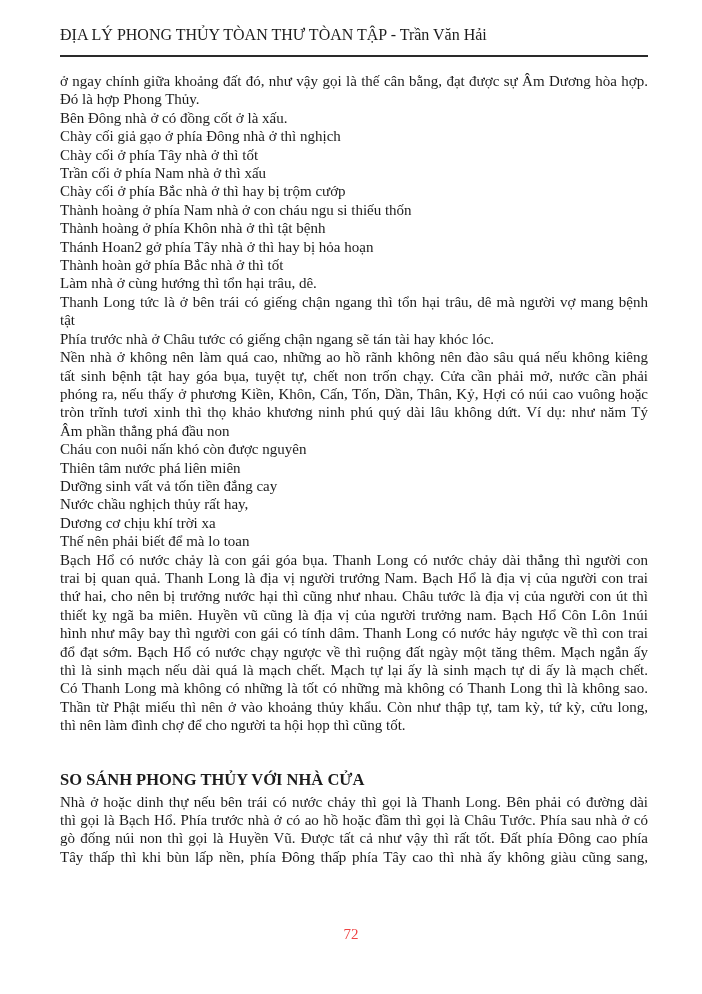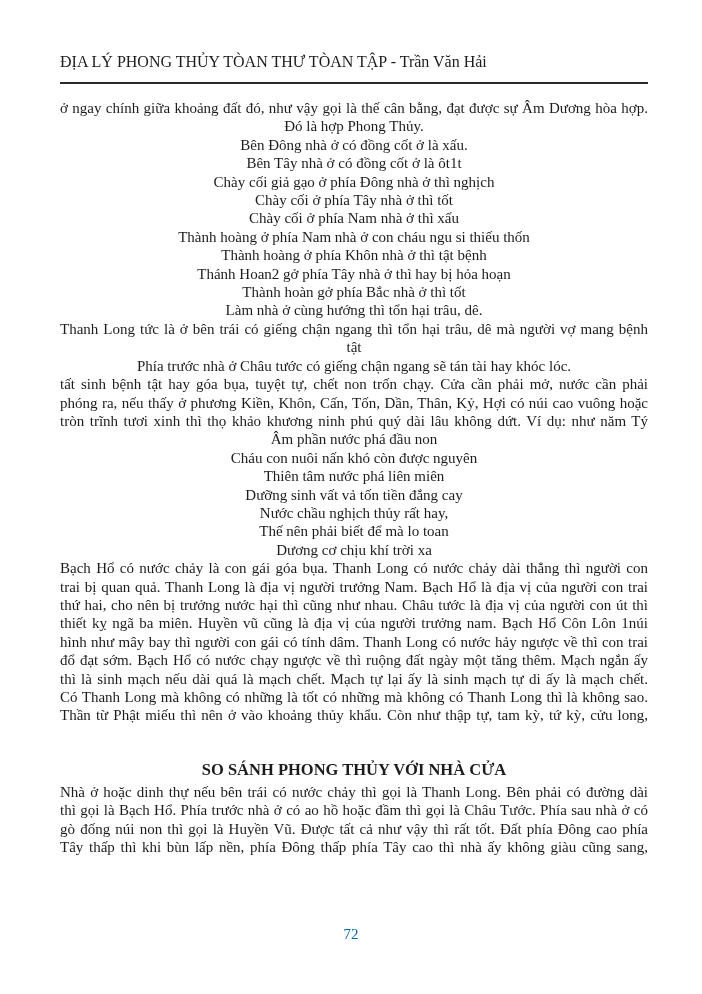--- a/index.html
+++ b/index.html
@@ -7,105 +7,107 @@
     padding: 0;
     background: #e8e8e8;
   }
   .page {
     position: relative;
     width: 702px;
     height: 994px;
     margin: 0 auto;
     background: #ffffff;
     box-sizing: border-box;
-    padding: 52px 54px 0 60px;
+    padding: 25px 54px 0 60px;
     font-family: "Liberation Serif", "DejaVu Serif", serif;
     color: #1c1c1c;
     overflow: hidden;
   }
   .header {
     font-size: 16px;
     line-height: 20px;
     padding-bottom: 10px;
     border-bottom: 2px solid #2a2a2a;
     white-space: nowrap;
   }
   .body {
     margin-top: 15px;
   }
   .line {
     font-size: 15px;
     line-height: 18.4px;
     min-height: 18.4px;
-    text-align: center;
+    text-align: left;
   }
   .line.justify {
     text-align: justify;
     text-align-last: justify;
   }
   .line.heading {
     font-weight: 700;
     font-size: 16.5px;
     line-height: 21px;
     margin-top: 34px;
     margin-bottom: 3px;
   }
   .footer {
     position: absolute;
     left: 0;
     top: 926px;
     width: 100%;
     text-align: center;
     font-size: 15px;
-    color: #0369a1;
+    color: #ef4444;
   }
 </style>
 </head>
 <body>
 
 <div class="page">
   <div class="header">
     <span>ĐỊA LÝ PHONG THỦY TÒAN THƯ  TÒAN TẬP -  Trần Văn Hải</span>
   </div>
 
   <div class="body">
       <div class="line justify">ở ngay chính giữa khoảng đất đó, như vậy gọi là thế cân bằng, đạt được sự Âm Dương hòa hợp.</div>
       <div class="line left">Đó là hợp Phong Thủy.</div>
       <div class="line left">Bên Đông nhà ở có đồng cốt ở là xấu.</div>
-      <div class="line left">Bên Tây nhà ở có đồng cốt ở là ôt1t</div>
       <div class="line left">Chày cối giả gạo ở phía Đông nhà ở thì nghịch</div>
       <div class="line left">Chày cối ở phía Tây nhà ở thì tốt</div>
-      <div class="line left">Chày cối ở phía Nam nhà ở thì xấu</div>
+      <div class="line left">Trần cối ở phía Nam nhà ở thì xấu</div>
+      <div class="line left">Chày cối ở phía Bắc nhà ở thì hay bị trộm cướp</div>
       <div class="line left">Thành hoàng ở phía Nam nhà ở con cháu ngu si thiếu thốn</div>
       <div class="line left">Thành hoàng ở phía Khôn nhà ở thì tật bệnh</div>
       <div class="line left">Thánh Hoan2 gở phía Tây nhà ở thì hay bị hỏa hoạn</div>
       <div class="line left">Thành hoàn gở phía Bắc nhà ở thì tốt</div>
       <div class="line left">Làm nhà ở cùng hướng thì tổn hại trâu, dê.</div>
       <div class="line justify">Thanh Long tức là ở bên trái có giếng chận ngang thì tổn hại trâu, dê mà người vợ mang bệnh</div>
       <div class="line left">tật</div>
       <div class="line left">Phía trước nhà ở Châu tước có giếng chận ngang sẽ tán tài hay khóc lóc.</div>
+      <div class="line justify">Nền nhà ở không nên làm quá cao, những ao hồ rãnh không nên đào sâu quá nếu không kiêng</div>
       <div class="line justify">tất sinh bệnh tật hay góa bụa, tuyệt tự, chết non trốn chạy. Cửa cần phải mở, nước cần phải</div>
       <div class="line justify">phóng ra, nếu thấy ở phương Kiền, Khôn, Cấn, Tốn, Dần, Thân, Kỷ, Hợi có núi cao vuông hoặc</div>
       <div class="line justify">tròn trĩnh tươi xinh thì thọ khảo khương ninh phú quý dài lâu không dứt. Ví dụ: như năm Tý</div>
-      <div class="line left">Âm phần nước phá đầu non</div>
+      <div class="line left">Âm phần thẳng phá đầu non</div>
       <div class="line left">Cháu con nuôi nấn khó còn được nguyên</div>
       <div class="line left">Thiên tâm nước phá liên miên</div>
       <div class="line left">Dưỡng sinh vất vả tốn tiền đắng cay</div>
       <div class="line left">Nước chầu nghịch thủy rất hay,</div>
+      <div class="line left">Dương cơ chịu khí trời xa</div>
       <div class="line left">Thế nên phải biết để mà lo toan</div>
-      <div class="line left">Dương cơ chịu khí trời xa</div>
       <div class="line justify">Bạch Hổ có nước chảy là con gái góa bụa. Thanh Long có nước chảy dài thẳng thì người con</div>
       <div class="line justify">trai bị quan quả. Thanh Long là địa vị người trưởng Nam. Bạch Hổ là địa vị của người con trai</div>
       <div class="line justify">thứ hai, cho nên bị trưởng nước hại thì cũng như nhau. Châu tước là địa vị của người con út thì</div>
       <div class="line justify">thiết kỵ ngã ba miên. Huyền vũ cũng là địa vị của người trưởng nam. Bạch Hổ Côn Lôn 1núi</div>
       <div class="line justify">hình như mây bay thì người con gái có tính dâm. Thanh Long có nước hảy ngược về thì con trai</div>
       <div class="line justify">đổ đạt sớm. Bạch Hổ có nước chạy ngược về thì ruộng đất ngày một tăng thêm. Mạch ngắn ấy</div>
       <div class="line justify">thì là sinh mạch nếu dài quá là mạch chết. Mạch tự lại ấy là sinh mạch tự di ấy là mạch chết.</div>
       <div class="line justify">Có Thanh Long mà không có những là tốt có những mà không có Thanh Long thì là không sao.</div>
       <div class="line justify">Thần từ Phật miếu thì nên ở vào khoảng thủy khẩu. Còn như thập tự, tam kỳ, tứ kỳ, cửu long,</div>
+      <div class="line left">thì nên làm đình chợ để cho người ta hội họp thì cũng tốt.</div>
       <div class="line heading">SO SÁNH PHONG THỦY VỚI NHÀ CỬA</div>
       <div class="line justify">Nhà ở hoặc dinh thự nếu bên trái có nước chảy thì gọi là Thanh Long. Bên phải có đường dài</div>
       <div class="line justify">thì gọi là Bạch Hổ. Phía trước nhà ở có ao hồ hoặc đầm thì gọi là Châu Tước. Phía sau nhà ở có</div>
       <div class="line justify">gò đống núi non thì gọi là Huyền Vũ. Được tất cả như vậy thì rất tốt. Đất phía Đông cao phía</div>
       <div class="line justify">Tây thấp thì khi bùn lấp nền, phía Đông thấp phía Tây cao thì nhà ấy không giàu cũng sang,</div>
     </div>
 
   <div class="footer">
     <span>72</span>
   </div>

